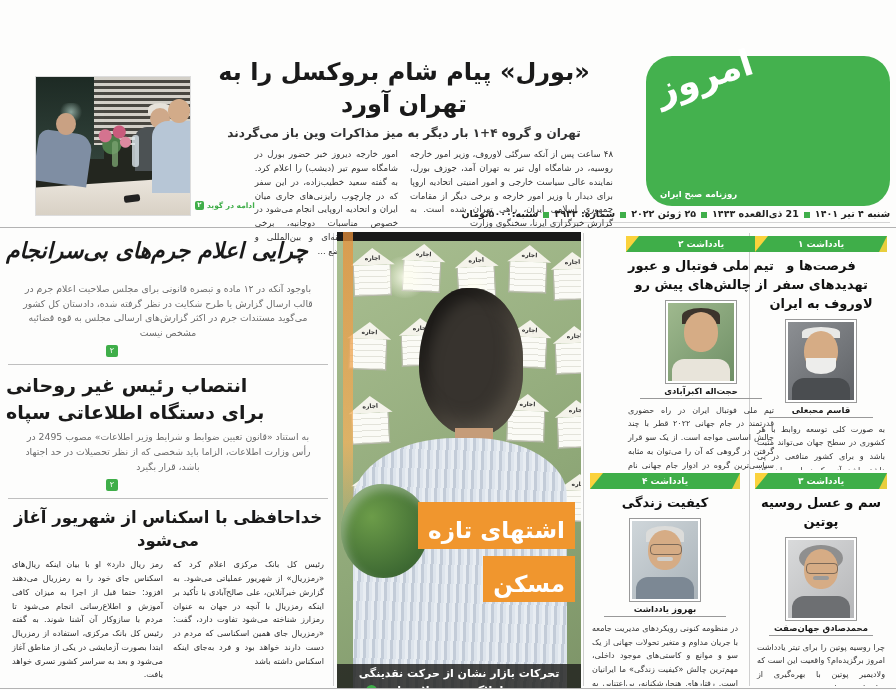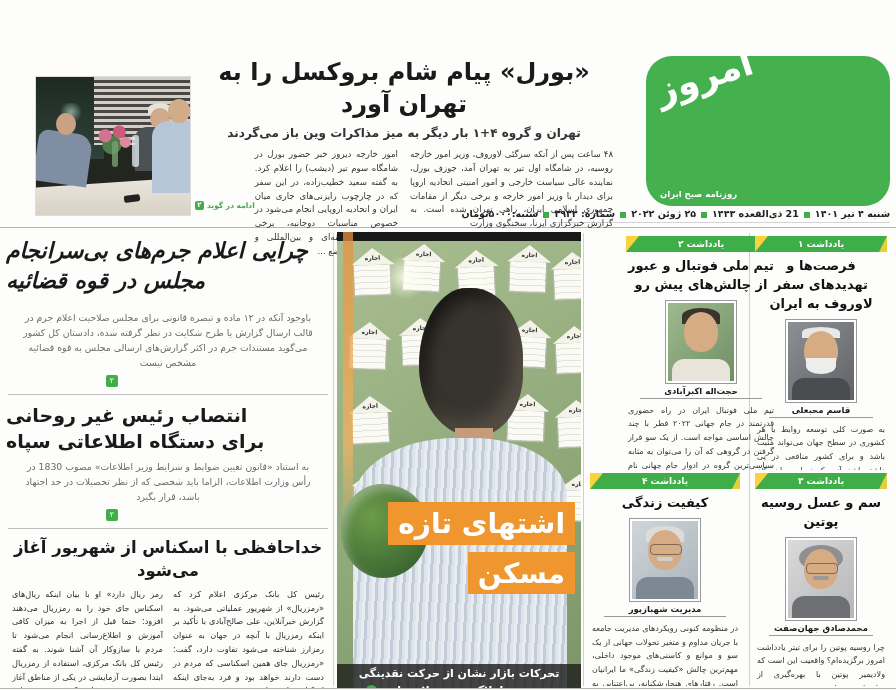--- a/index.html
+++ b/index.html
@@ -102,21 +102,21 @@
   .neck{position:absolute;left:118px;top:196px;width:38px;height:20px;background:#c59c79;z-index:3;}
   .torso{position:absolute;left:16px;top:206px;width:214px;height:250px;z-index:3;
          border-radius:48% 44% 0 0/64px 58px 0 0;
          background:repeating-linear-gradient(93deg,#e8edf2 0 3px,#c3ccd8 3px 6px,#dde4ec 6px 9px);}
   .bag{position:absolute;left:4px;top:252px;width:88px;height:94px;z-index:4;
        border-radius:46% 54% 52% 48%/50% 46% 54% 50%;
        background:radial-gradient(circle at 35% 35%,#6c9c49,#3f6b33 70%,#2e5226);
        box-shadow:inset 4px 6px 10px rgba(255,255,255,.35);}
   .overlay{position:absolute;right:6px;top:270px;z-index:5;display:flex;flex-direction:column;
            align-items:flex-start;gap:7px;}
-  .ostrip{background:#f0962e;color:#fff;font-weight:bold;font-size:28px;padding:5px 10px 4px;line-height:1.2;}
+  .ostrip{background:#f0962e;color:#fff;font-weight:bold;font-size:23px;padding:15px 10px 4px;line-height:1.2;}
   .pcap{position:absolute;left:0;top:404px;width:100%;height:35px;z-index:6;background:rgba(30,30,28,.82);
         color:#fff;text-align:center;font-size:11px;font-weight:bold;line-height:1.5;padding-top:2px;margin-top:28px;}
   .circ{display:inline-block;width:11px;height:11px;border-radius:50%;background:#3fae49;color:#fff;
         font-size:8px;line-height:11px;text-align:center;vertical-align:middle;margin-right:4px;}
   
   .note{position:absolute;overflow:hidden;}
   .noteA{left:588px;top:236px;width:154px;height:234px;margin-left:36px;}
   .noteB{left:753px;top:236px;width:136px;height:234px;}
   .noteC{left:588px;top:473px;width:154px;height:213px;}
   .noteD{left:753px;top:473px;width:136px;height:213px;}
@@ -210,32 +210,31 @@
     <div class="flow"></div>
     <div class="bot1"></div>
     <div class="bot2"></div>
     <div class="phone"></div>
   </div>
 
   <div class="colL">
     <section>
       <h2 class="hl-xl">
         <span class="hl-line">چرایی اعلام جرم‌های بی‌سرانجام</span>
-        <span class="hl-line">مجلس در قوه قضائیه</span>
       </h2>
       <div class="subtxt">باوجود آنکه در ۱۲ ماده و تبصره قانونی برای مجلس صلاحیت اعلام جرم در قالب ارسال گزارش یا طرح شکایت در نظر گرفته شده، دادستان کل کشور می‌گوید مستندات جرم در اکثر گزارش‌های ارسالی مجلس به قوه قضائیه مشخص نیست</div>
       <span class="marker">۲</span>
     </section>
     <div class="hr"></div>
     <section>
       <h2 class="hl-lg">
         <span class="hl-line">انتصاب رئیس غیر روحانی</span>
         <span class="hl-line">برای دستگاه اطلاعاتی سپاه</span>
       </h2>
-      <div class="subtxt">به استناد «قانون تعیین ضوابط و شرایط وزیر اطلاعات» مصوب 1830 در رأس وزارت اطلاعات، الزاما باید شخصی که از نظر تحصیلات در حد اجتهاد باشد، قرار بگیرد</div>
+      <div class="subtxt">به استناد «قانون تعیین ضوابط و شرایط وزیر اطلاعات» مصوب 2495 در رأس وزارت اطلاعات، الزاما باید شخصی که از نظر تحصیلات در حد اجتهاد باشد، قرار بگیرد</div>
       <span class="marker">۲</span>
     </section>
     <div class="hr"></div>
     <section>
       <h2 class="hl-md">خداحافظی با اسکناس از شهریور آغاز می‌شود</h2>
       <div class="b2col">
         <p>رئیس کل بانک مرکزی اعلام کرد که «رمزریال» از شهریور عملیاتی می‌شود. به گزارش خبرآنلاین، علی صالح‌آبادی با تأکید بر اینکه رمزریال با آنچه در جهان به عنوان رمزارز شناخته می‌شود تفاوت دارد، گفت: «رمزریال جای همین اسکناسی که مردم در دست دارند خواهد بود و فرد به‌جای اینکه اسکناس داشته باشد</p>
         <p>رمز ریال دارد» او با بیان اینکه ریال‌های اسکناس جای خود را به رمزریال می‌دهند افزود: حتما قبل از اجرا به میزان کافی آموزش و اطلاع‌رسانی انجام می‌شود تا مردم با سازوکار آن آشنا شوند. به گفته رئیس کل بانک مرکزی، استفاده از رمزریال ابتدا بصورت آزمایشی در یکی از مناطق آغاز می‌شود و بعد به سراسر کشور تسری خواهد یافت.</p>
       </div>
     </section>
@@ -369,21 +368,21 @@
     <div class="tab"><span>یادداشت ۴</span></div>
     <h3 class="nhl">کیفیت زندگی</h3>
     <div class="portrait v3">
         <div class="pbg">
           <div class="hair"></div>
           <div class="head"></div>
           <div class="glasses"></div>
           <div class="shoulders"></div>
         </div>
       </div>
-    <div class="aname">مدیریت شهبازپور</div>
+    <div class="aname">بهروز یادداشت</div>
     <p class="nbody">در منظومه کنونی رویکردهای مدیریت جامعه با جریان مداوم و متغیر تحولات جهانی از یک سو و موانع و کاستی‌های موجود داخلی، مهم‌ترین چالش «کیفیت زندگی» ما ایرانیان است. رفتارهای هنجارشکنانه، بی‌اعتنایی به مسئولان، قانون‌گریزی و ...</p>
 
   </section>
 
   <section class="note noteD">
     <div class="tab"><span>یادداشت ۳</span></div>
     <h3 class="nhl">سم و عسل روسیه پوتین</h3>
     <div class="portrait v4">
         <div class="pbg">
           <div class="hair"></div>

